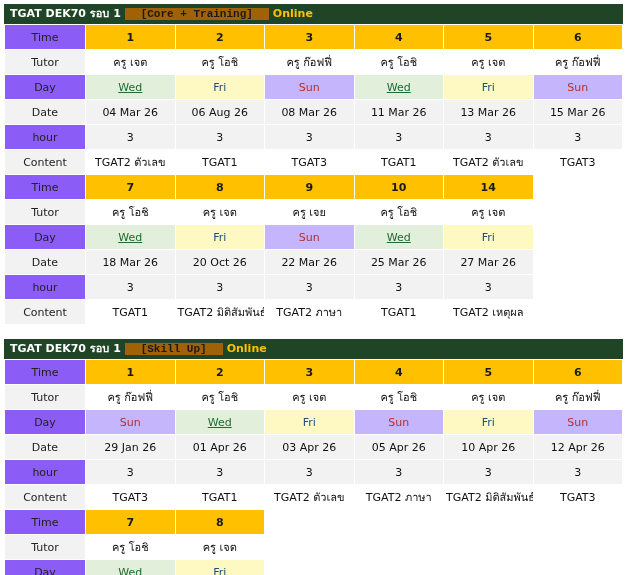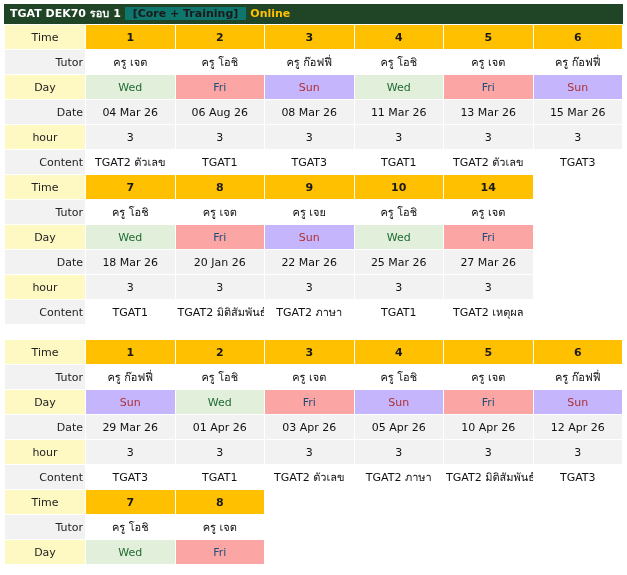--- a/index.html
+++ b/index.html
@@ -27,23 +27,24 @@
     background: #1f4426;
     color: #ffffff;
     font-weight: bold;
     font-size: 11px;
     padding: 3px 6px;
     line-height: 14px;
     white-space: nowrap;
     overflow: hidden;
   }
   .title-bar .hl {
-    background: #0f766e;
+    background: #a16207;
     color: #1a1a1a;
-    padding: 0 8px;
+    padding: 0 16px;
+    font-family: Liberation Mono, monospace;
   }
   .title-bar .online {
     color: #ffc000;
     margin-left: 4px;
   }
   table.sched {
     border-collapse: collapse;
     width: 619px;
     table-layout: fixed;
   }
@@ -52,46 +53,46 @@
     text-align: center;
     vertical-align: middle;
     font-size: 11px;
     padding: 1px 2px;
     overflow: hidden;
     white-space: nowrap;
     border: 1px solid #ffffff;
   }
   td.lbl {
     width: 76px;
-    background: #fef9c3;
+    background: #8b5cf6;
     color: #222222;
     text-align: center;
   }
   td.lbl.shade {
     background: #f2f2f2;
-    text-align: right;
   }
   td.hdr {
     background: #ffc000;
     font-weight: bold;
     color: #1a1a1a;
   }
   td.plain {
     background: #ffffff;
     margin-top: 16px;
   }
   td.shade {
     background: #f2f2f2;
   }
   td.wed {
     background: #e2efda;
     color: #1f6b34;
+    text-decoration: underline;
   }
   td.fri {
-    background: #fca5a5;
+    background: #fef9c3;
     color: #1f4e79;
   }
   td.sun {
     background: #c4b5fd;
     color: #b03030;
   }
   td.empty {
     background: #ffffff;
     border-color: #ffffff;
   }
@@ -184,21 +185,21 @@
             <td class="wed">Wed</td>
             <td class="fri">Fri</td>
             <td class="sun">Sun</td>
             <td class="wed">Wed</td>
             <td class="fri">Fri</td>
             <td class="empty"></td>
           </tr>
           <tr>
             <td class="lbl shade">Date</td>
             <td class="shade">18 Mar 26</td>
-            <td class="shade">20 Jan 26</td>
+            <td class="shade">20 Oct 26</td>
             <td class="shade">22 Mar 26</td>
             <td class="shade">25 Mar 26</td>
             <td class="shade">27 Mar 26</td>
             <td class="empty"></td>
           </tr>
           <tr>
             <td class="lbl">hour</td>
             <td class="shade">3</td>
             <td class="shade">3</td>
             <td class="shade">3</td>
@@ -212,20 +213,21 @@
             <td class="plain thai">TGAT2 มิติสัมพันธ์</td>
             <td class="plain thai">TGAT2 ภาษา</td>
             <td class="plain thai">TGAT1</td>
             <td class="plain thai">TGAT2 เหตุผล</td>
             <td class="empty"></td>
           </tr>
         </tbody>
       </table>
     </div>
     <div class="block">
+      <div class="title-bar"><span>TGAT DEK70 รอบ 1 </span><span class="hl">[Skill Up]</span><span class="online">Online</span></div>
       <table class="sched">
         <tbody>
           <tr>
             <td class="lbl">Time</td>
             <td class="hdr">1</td>
             <td class="hdr">2</td>
             <td class="hdr">3</td>
             <td class="hdr">4</td>
             <td class="hdr">5</td>
             <td class="hdr">6</td>
@@ -243,21 +245,21 @@
             <td class="lbl">Day</td>
             <td class="sun">Sun</td>
             <td class="wed">Wed</td>
             <td class="fri">Fri</td>
             <td class="sun">Sun</td>
             <td class="fri">Fri</td>
             <td class="sun">Sun</td>
           </tr>
           <tr>
             <td class="lbl shade">Date</td>
-            <td class="shade">29 Mar 26</td>
+            <td class="shade">29 Jan 26</td>
             <td class="shade">01 Apr 26</td>
             <td class="shade">03 Apr 26</td>
             <td class="shade">05 Apr 26</td>
             <td class="shade">10 Apr 26</td>
             <td class="shade">12 Apr 26</td>
           </tr>
           <tr>
             <td class="lbl">hour</td>
             <td class="shade">3</td>
             <td class="shade">3</td>

